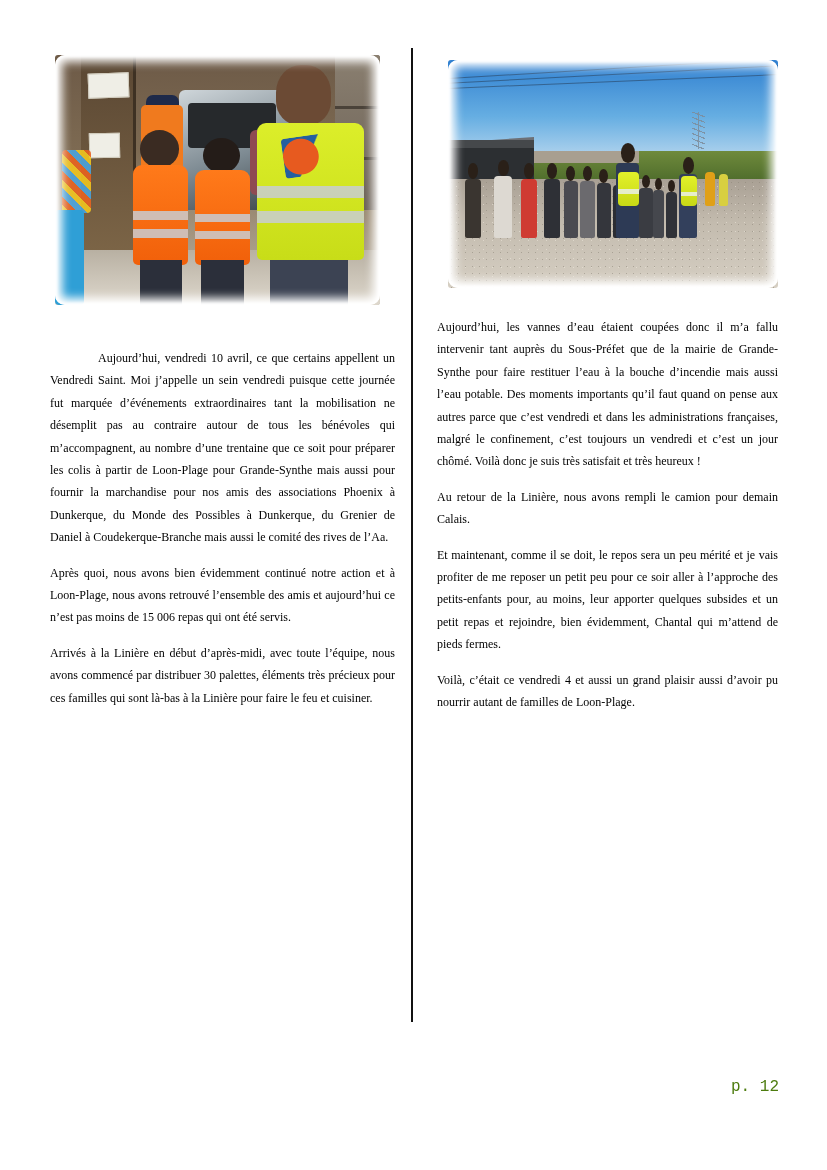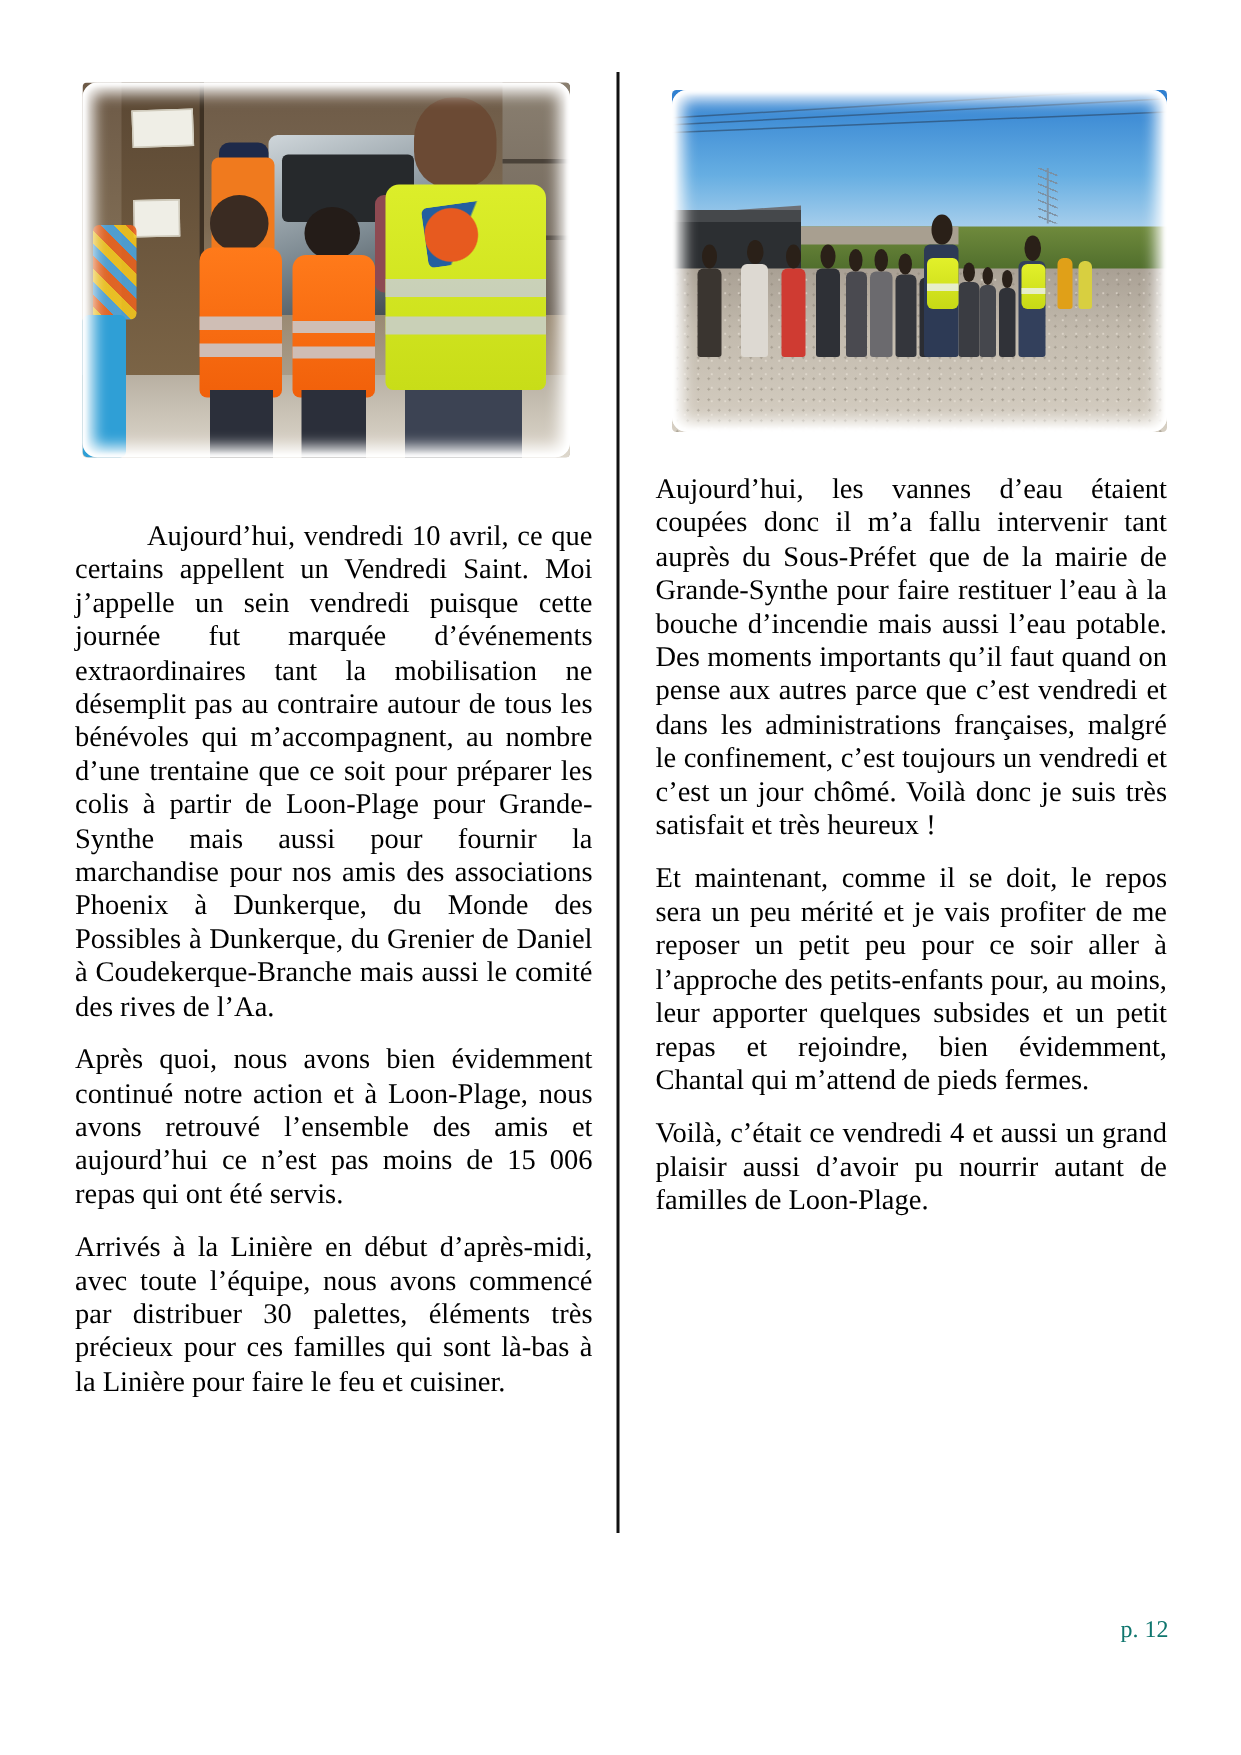--- a/index.html
+++ b/index.html
@@ -180,38 +180,38 @@
     top: 48px;
     width: 2px;
     height: 974px;
     background: #111111;
   }
 
   
   .column {
     position: absolute;
     text-align: justify;
-    font-size: 19px;
+    font-size: 12px;
     line-height: 22.4px;
   }
   #left-column  { left: 50px;  top: 347px; width: 345px; }
   #right-column { left: 437px; top: 316px; width: 341px; }
 
   .column p { margin: 0 0 13px 0; }
   .column p.indent { text-indent: 48px; }
   .column p:last-child { margin-bottom: 0; }
 
   
   #page-number {
     position: absolute;
     right: 48px;
     top: 1078px;
-    font-family: Liberation Serif, serif;
+    font-family: Liberation Mono, monospace;
     font-size: 16px;
-    color: #0f766e;
+    color: #4d7c0f;
   }
 </style>
 </head>
 <body>
 
 <div class="photo" id="photo-volunteers">
   <div class="scene">
     <div class="lp-bg"></div>
     <div class="lp-shelf"></div>
     <div class="lp-van"></div>
@@ -314,17 +314,18 @@
 <div id="column-divider"></div>
 
 <div class="column" id="left-column">
   <p class="indent">Aujourd’hui, vendredi 10 avril, ce que certains appellent un Vendredi Saint. Moi j’appelle un sein vendredi puisque cette journée fut marquée d’événements extraordinaires tant la mobilisation ne désemplit pas au contraire autour de tous les bénévoles qui m’accompagnent, au nombre d’une trentaine que ce soit pour préparer les colis à partir de Loon-Plage pour Grande-Synthe mais aussi pour fournir la marchandise pour nos amis des associations Phoenix à Dunkerque, du Monde des Possibles à Dunkerque, du Grenier de Daniel à Coudekerque-Branche mais aussi le comité des rives de l’Aa.</p>
   <p>Après quoi, nous avons bien évidemment continué notre action et à Loon-Plage, nous avons retrouvé l’ensemble des amis et aujourd’hui ce n’est pas moins de 15 006 repas qui ont été servis.</p>
   <p>Arrivés à la Linière en début d’après-midi, avec toute l’équipe, nous avons commencé par distribuer 30 palettes, éléments très précieux pour ces familles qui sont là-bas à la Linière pour faire le feu et cuisiner.</p>
 </div>
 
 <div class="column" id="right-column">
   <p>Aujourd’hui, les vannes d’eau étaient coupées donc il m’a fallu intervenir tant auprès du Sous-Préfet que de la mairie de Grande-Synthe pour faire restituer l’eau à la bouche d’incendie mais aussi l’eau potable. Des moments importants qu’il faut quand on pense aux autres parce que c’est vendredi et dans les administrations françaises, malgré le confinement, c’est toujours un vendredi et c’est un jour chômé. Voilà donc je suis très satisfait et très heureux !</p>
+  <p>Au retour de la Linière, nous avons rempli le camion pour demain Calais.</p>
   <p>Et maintenant, comme il se doit, le repos sera un peu mérité et je vais profiter de me reposer un petit peu pour ce soir aller à l’approche des petits-enfants pour, au moins, leur apporter quelques subsides et un petit repas et rejoindre, bien évidemment, Chantal qui m’attend de pieds fermes.</p>
   <p>Voilà, c’était ce vendredi 4 et aussi un grand plaisir aussi d’avoir pu nourrir autant de familles de Loon-Plage.</p>
 </div>
 
 <div id="page-number">p. 12</div>
 
 </body></html>

